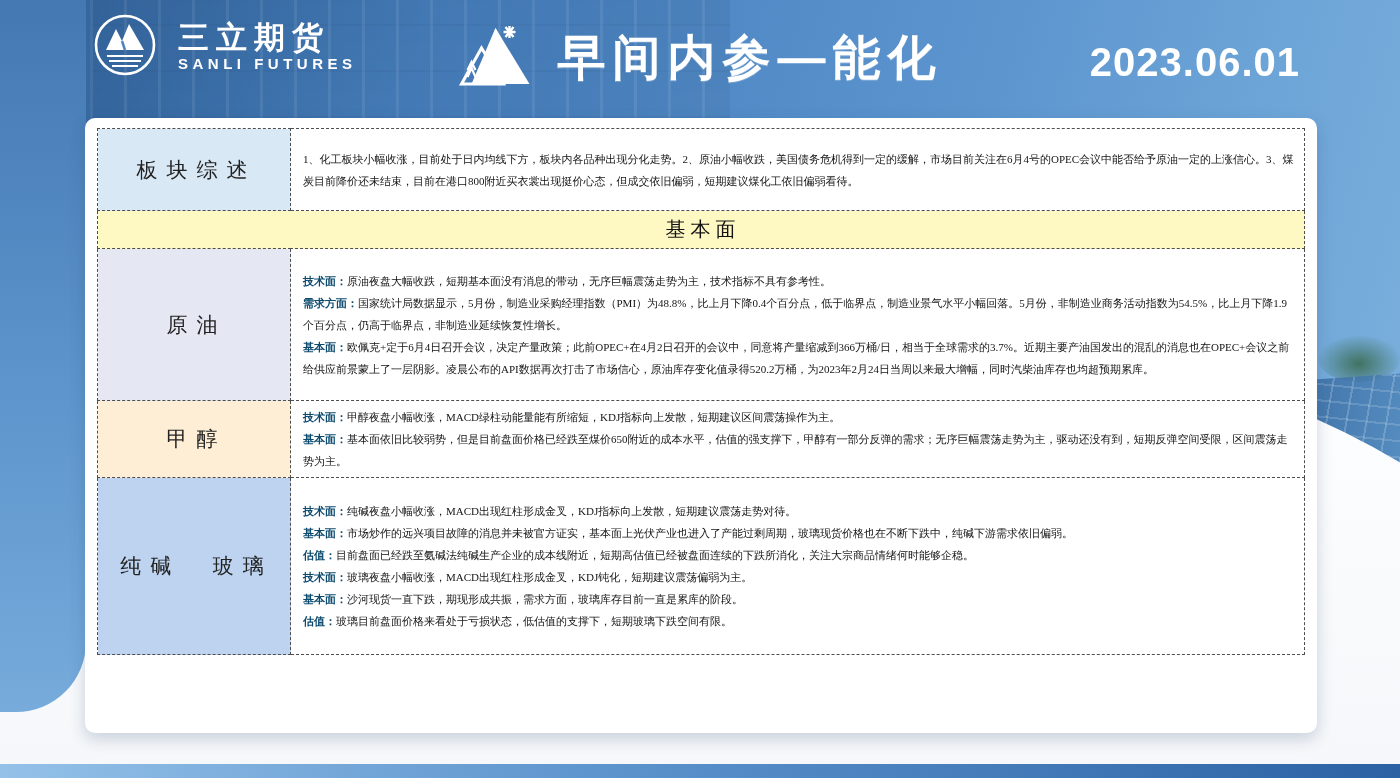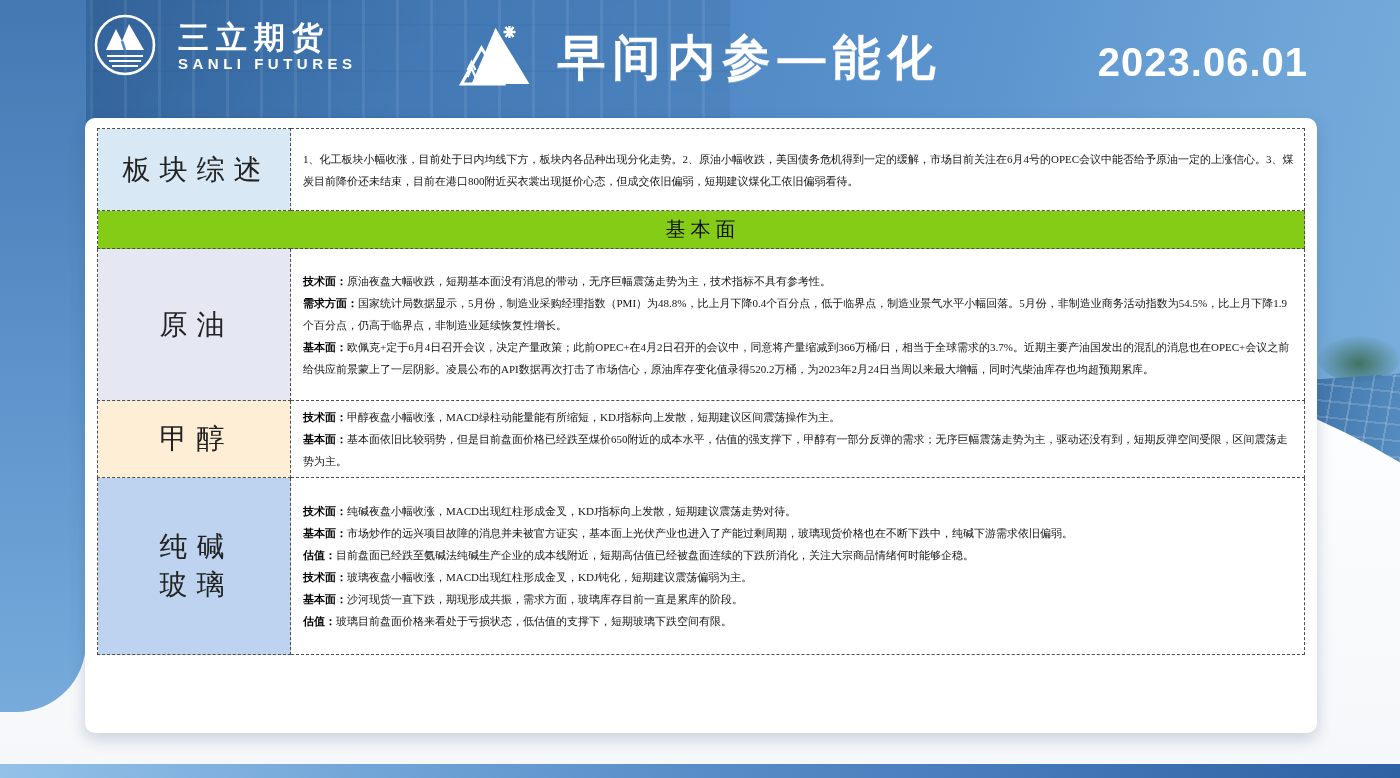--- a/index.html
+++ b/index.html
@@ -54,43 +54,43 @@
     background:linear-gradient(90deg,#93c1e8 0%,#5b92cc 45%,#2c62a4 100%);
   }
   
   .header{position:absolute;left:0;top:0;width:1400px;height:118px;z-index:6;color:#fff;}
   .logo{position:absolute;left:92px;top:12px;display:flex;align-items:center;gap:20px;}
   .logo-text .cn{font-size:31px;font-weight:700;letter-spacing:7px;line-height:34px;}
   .logo-text .en{font-size:15px;font-weight:600;letter-spacing:4.5px;line-height:18px;}
   .title-wrap{position:absolute;left:50%;top:22px;transform:translateX(-50%);display:flex;align-items:center;gap:14px;}
   .page-title{font-size:48px;font-weight:900;letter-spacing:7px;white-space:nowrap;
     text-shadow:0 1px 0 rgba(255,255,255,.25);}
-  .date{position:absolute;right:92px;top:40px;font-size:40px;font-weight:800;letter-spacing:1px;text-align:right;}
+  .date{position:absolute;right:100px;top:40px;font-size:40px;font-weight:800;letter-spacing:1px;text-align:right;}
   
   .card{
     position:absolute;left:85px;top:118px;width:1232px;height:615px;z-index:4;
     background:#ffffff;border-radius:10px;
     box-shadow:0 6px 16px rgba(40,70,110,.22);
   }
   table.report{
     border-collapse:collapse;table-layout:fixed;
     width:1208px;margin:10px 0 0 12px;
     font-family:"Liberation Serif","DejaVu Serif",serif;
   }
   table.report td{border:1.5px dashed #4e4e4e;vertical-align:middle;}
   .r1{height:82px}.r2{height:37px}.r3{height:38px}.r4{height:152px}.r5{height:73px}.r6{height:177px}
   td.label-cell{
-    text-align:center;font-size:28px;color:#222;letter-spacing:9px;
+    text-align:center;font-size:21px;color:#222;letter-spacing:9px;
     padding-left:6px; 
   }
   td.header-cell{text-align:center;font-size:20px;letter-spacing:5px;color:#111;padding-left:5px;}
   td.content-cell{padding:5px 10px 5px 12px;font-size:11px;line-height:22px;color:#141414;vertical-align:middle;}
   .para{margin:0;}
-  .lead{font-weight:700;color:#000000;}
-  .dual-label{display:flex;flex-direction:column;justify-content:space-around;height:100%;}
+  .lead{font-weight:700;color:#0c4a6e;}
+  .dual-label{display:flex;flex-direction:row;justify-content:space-around;height:100%;}
 </style>
 </head>
 <body>
 
 <div class="photo-band">
   <div class="plant-shadow"></div>
   <div class="plant-overlay"></div>
   <div class="trees-hint"></div>
   <div class="solar-hint"></div>
   <div class="turbine">
@@ -150,21 +150,21 @@
       <td class="label-cell" style="background: rgb(217, 232, 245);">
         <span>板块综述</span>
       </td>
       <td class="content-cell">
         <p class="para"><span>1、化工板块小幅收涨，目前处于日内均线下方，板块内各品种出现分化走势。2、原油小幅收跌，美国债务危机得到一定的缓解，市场目前关注在6月4号的OPEC会议中能否给予原油一定的上涨信心。3、煤炭目前降价还未结束，目前在港口800附近买衣裳出现挺价心态，但成交依旧偏弱，短期建议煤化工依旧偏弱看待。</span></p>
       </td>
     </tr>
 
 
     <tr class="r3">
-      <td class="header-cell" colspan="2" style="background: #84cc16;">
+      <td class="header-cell" colspan="2" style="background: #fef9c3;">
         <span>基本面</span>
       </td>
     </tr>
 
     <tr class="r4">
       <td class="label-cell" style="background: rgb(229, 232, 242);">
         <span>原油</span>
       </td>
       <td class="content-cell">
         <p class="para"><b class="lead">技术面：</b><span>原油夜盘大幅收跌，短期基本面没有消息的带动，无序巨幅震荡走势为主，技术指标不具有参考性。</span></p>

